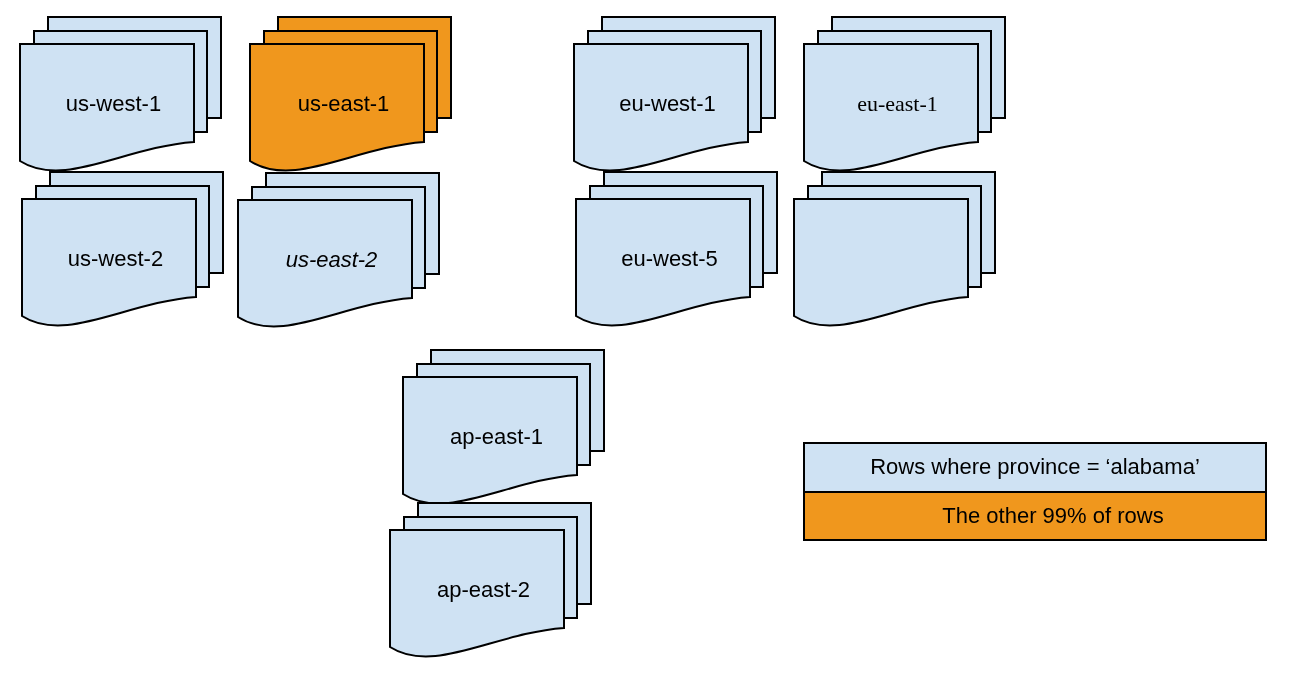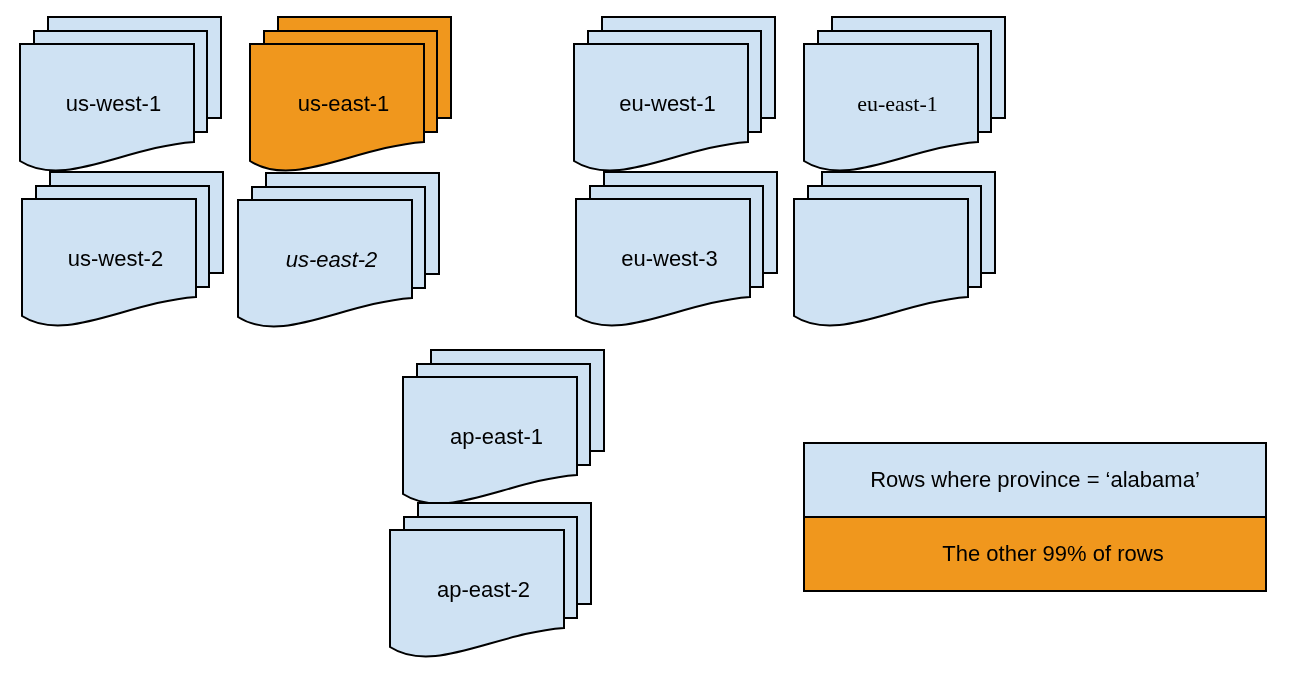--- a/index.html
+++ b/index.html
@@ -46,21 +46,21 @@
     display: flex; align-items: center; justify-content: center;
     font-size: 22px; color: var(--text);
     pointer-events: none;
     padding-left: 12px;
   }
 
   
   .legend {
     position: absolute;
     left: 803px; top: 442px;
-    width: 464px; height: 150px;
+    width: 464px; height: 99px;
     border: 2px solid var(--stroke);
     display: flex; flex-direction: column;
   }
   .legend-row {
     flex: 1;
     display: flex; align-items: center; justify-content: center;
     font-size: 22px; color: var(--text);
   }
   .legend-row.blue { background: var(--region-fill); border-bottom: 2px solid var(--stroke); }
   .legend-row.orange { background: var(--highlight-fill); padding-left: 36px; }
@@ -123,21 +123,21 @@
       </svg>
     <div class="stack-label">us-east-2</div>
   </div>
 
   <div class="stack" style="left:575px; top:171px;">
     <div class="page p3"></div>
     <div class="page p2"></div>
     <svg class="front" viewBox="0 0 177 132">
         <path d="M1,1 L175,1 L175,99 C105,104 45,146 1,118 Z"></path>
       </svg>
-    <div class="stack-label">eu-west-3</div>
+    <div class="stack-label">eu-west-5</div>
   </div>
 
   <div class="stack" style="left:793px; top:171px;">
     <div class="page p3"></div>
     <div class="page p2"></div>
     <svg class="front" viewBox="0 0 177 132">
         <path d="M1,1 L175,1 L175,99 C105,104 45,146 1,118 Z"></path>
       </svg>
   </div>
 

